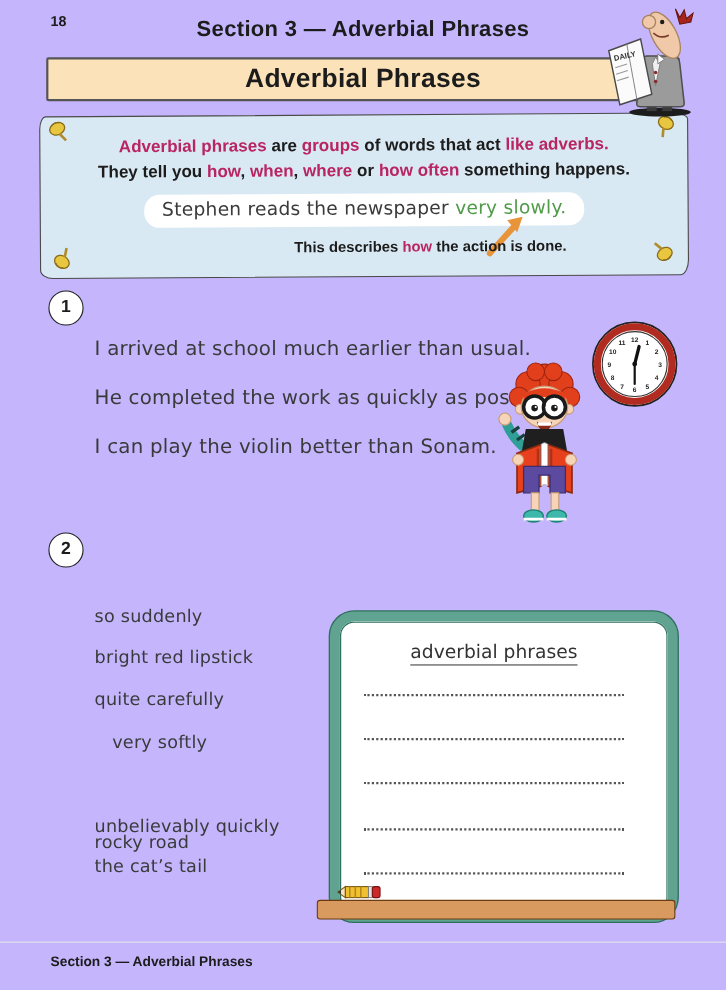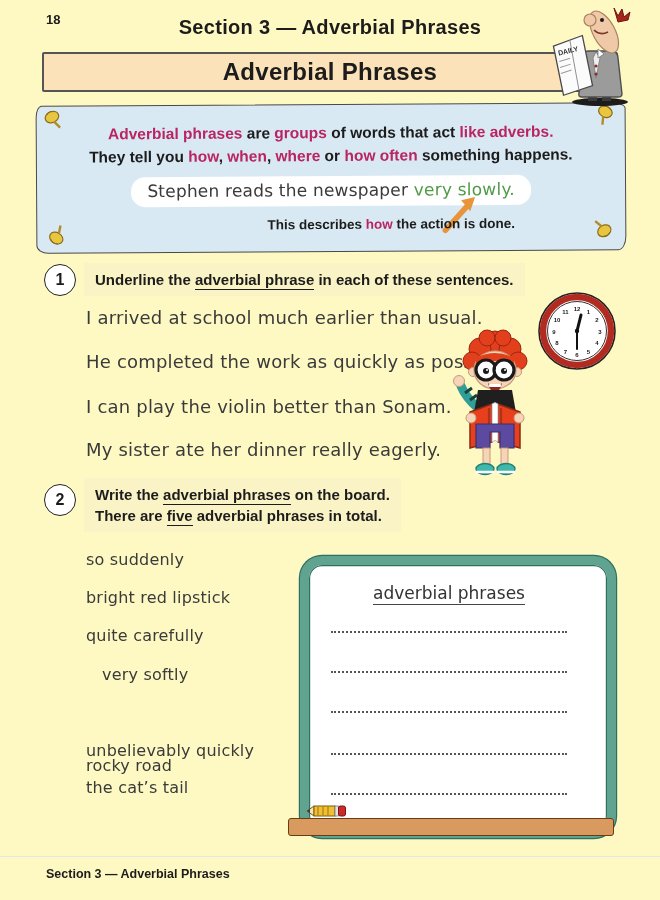--- a/index.html
+++ b/index.html
@@ -1,16 +1,16 @@
 <!DOCTYPE html>
 <html><head>
 <meta charset="utf-8">
 <style>
   html,body{margin:0;padding:0;background:#ffffff;}
-  .page{position:relative;width:660px;height:900px;background:#fef9c3;overflow:hidden;
+  .page{position:relative;width:660px;height:900px;background:#c4b5fd;overflow:hidden;
         font-family:"Liberation Sans",sans-serif;color:#1c1c1c;}
   .hand{font-family:"DejaVu Sans",sans-serif;color:#3a3a3a;letter-spacing:.2px;}
 
   .page-number{position:absolute;left:46px;top:12px;font-size:13px;font-weight:bold;}
   .section-title{position:absolute;left:0;top:16px;width:660px;text-align:center;
                  font-size:20px;font-weight:bold;letter-spacing:.3px;}
   .banner{position:absolute;left:42px;top:52px;width:572px;height:36px;background:#fbe2b8;
           border:2px solid #555;border-radius:2px;display:flex;align-items:center;justify-content:center;z-index:1;}
   .banner span{font-size:24px;font-weight:bold;letter-spacing:.3px;}
   .man-svg{position:absolute;left:538px;top:4px;z-index:2;}
@@ -142,26 +142,24 @@
       <path d="M8 36 L30 12" stroke="#e8943a" stroke-width="5.5" stroke-linecap="round"></path>
       <path d="M24 6 L38 3 L33 17 Z" fill="#e8943a"></path>
     </svg>
 
     <div class="caption"><span>This describes </span><span class="pink">how</span><span> the action is done.</span></div>
   </div>
 
   <div class="q-circle q1-circle">
       <span>1</span>
     </div>
-  <div class="q-highlight q1-highlight"><span>Underline the </span><span class="ul">adverbial phrase</span><span> in each of these sentences.</span></div>
 
   <div class="sentence hand s0">I arrived at school much earlier than usual.</div>
   <div class="sentence hand s1">He completed the work as quickly as possible.</div>
   <div class="sentence hand s2">I can play the violin better than Sonam.</div>
-  <div class="sentence hand s3">My sister ate her dinner really eagerly.</div>
 
   <svg class="clock-svg" width="80" height="80" viewBox="0 0 80 80">
     <circle cx="40" cy="40" r="38" fill="#ffffff" stroke="#222" stroke-width="1.6"></circle>
     <circle cx="40" cy="40" r="34" fill="none" stroke="#b22b20" stroke-width="6.5"></circle>
     <circle cx="40" cy="40" r="29.5" fill="#ffffff" stroke="#333" stroke-width="1"></circle>
     <g font-size="6" font-weight="bold" fill="#222" text-anchor="middle" font-family="Liberation Sans, sans-serif">
       <text x="40" y="19.5">12</text>
       <text x="51.5" y="22.5">1</text>
       <text x="60" y="30.5">2</text>
       <text x="63" y="42.5">3</text>
@@ -216,24 +214,20 @@
     <rect x="43" y="120" width="7" height="18" fill="#f6d4b8" stroke="#c99a74" stroke-width="1"></rect>
     <rect x="61" y="120" width="7" height="18" fill="#f6d4b8" stroke="#c99a74" stroke-width="1"></rect>
     <ellipse cx="45" cy="141" rx="9" ry="5.5" fill="#3eb8ab" stroke="#1f7f75" stroke-width="1.3"></ellipse>
     <ellipse cx="66" cy="141" rx="9" ry="5.5" fill="#3eb8ab" stroke="#1f7f75" stroke-width="1.3"></ellipse>
     <path d="M36 144 L54 144 M57 144 L75 144" stroke="#ffffff" stroke-width="2.5"></path>
   </svg>
 
   <div class="q-circle q2-circle">
       <span>2</span>
     </div>
-  <div class="q-highlight q2-highlight">
-    <div><span>Write the </span><span class="ul">adverbial phrases</span><span> on the board.</span></div>
-    <div><span>There are </span><span class="ul">five</span><span> adverbial phrases in total.</span></div>
-  </div>
 
   <div class="phrase hand p0">so suddenly</div>
   <div class="phrase hand p1">bright red lipstick</div>
   <div class="phrase hand p2">quite carefully</div>
   <div class="phrase hand p3">very softly</div>
   <div class="phrase hand p5">unbelievably quickly</div>
   <div class="phrase hand p6">rocky road</div>
   <div class="phrase hand p7">the cat’s tail</div>
 
   <div class="board">

